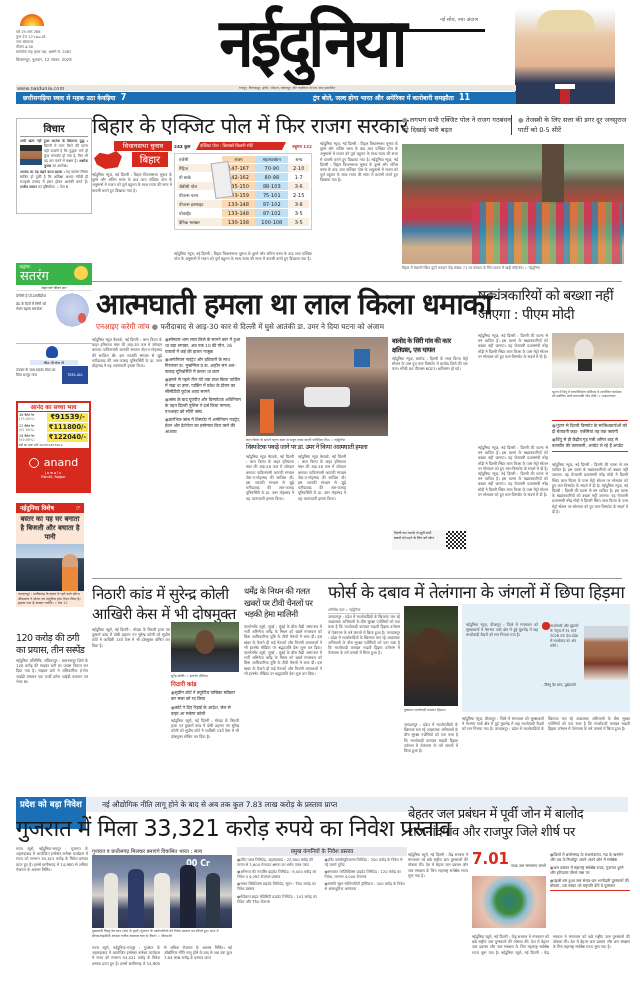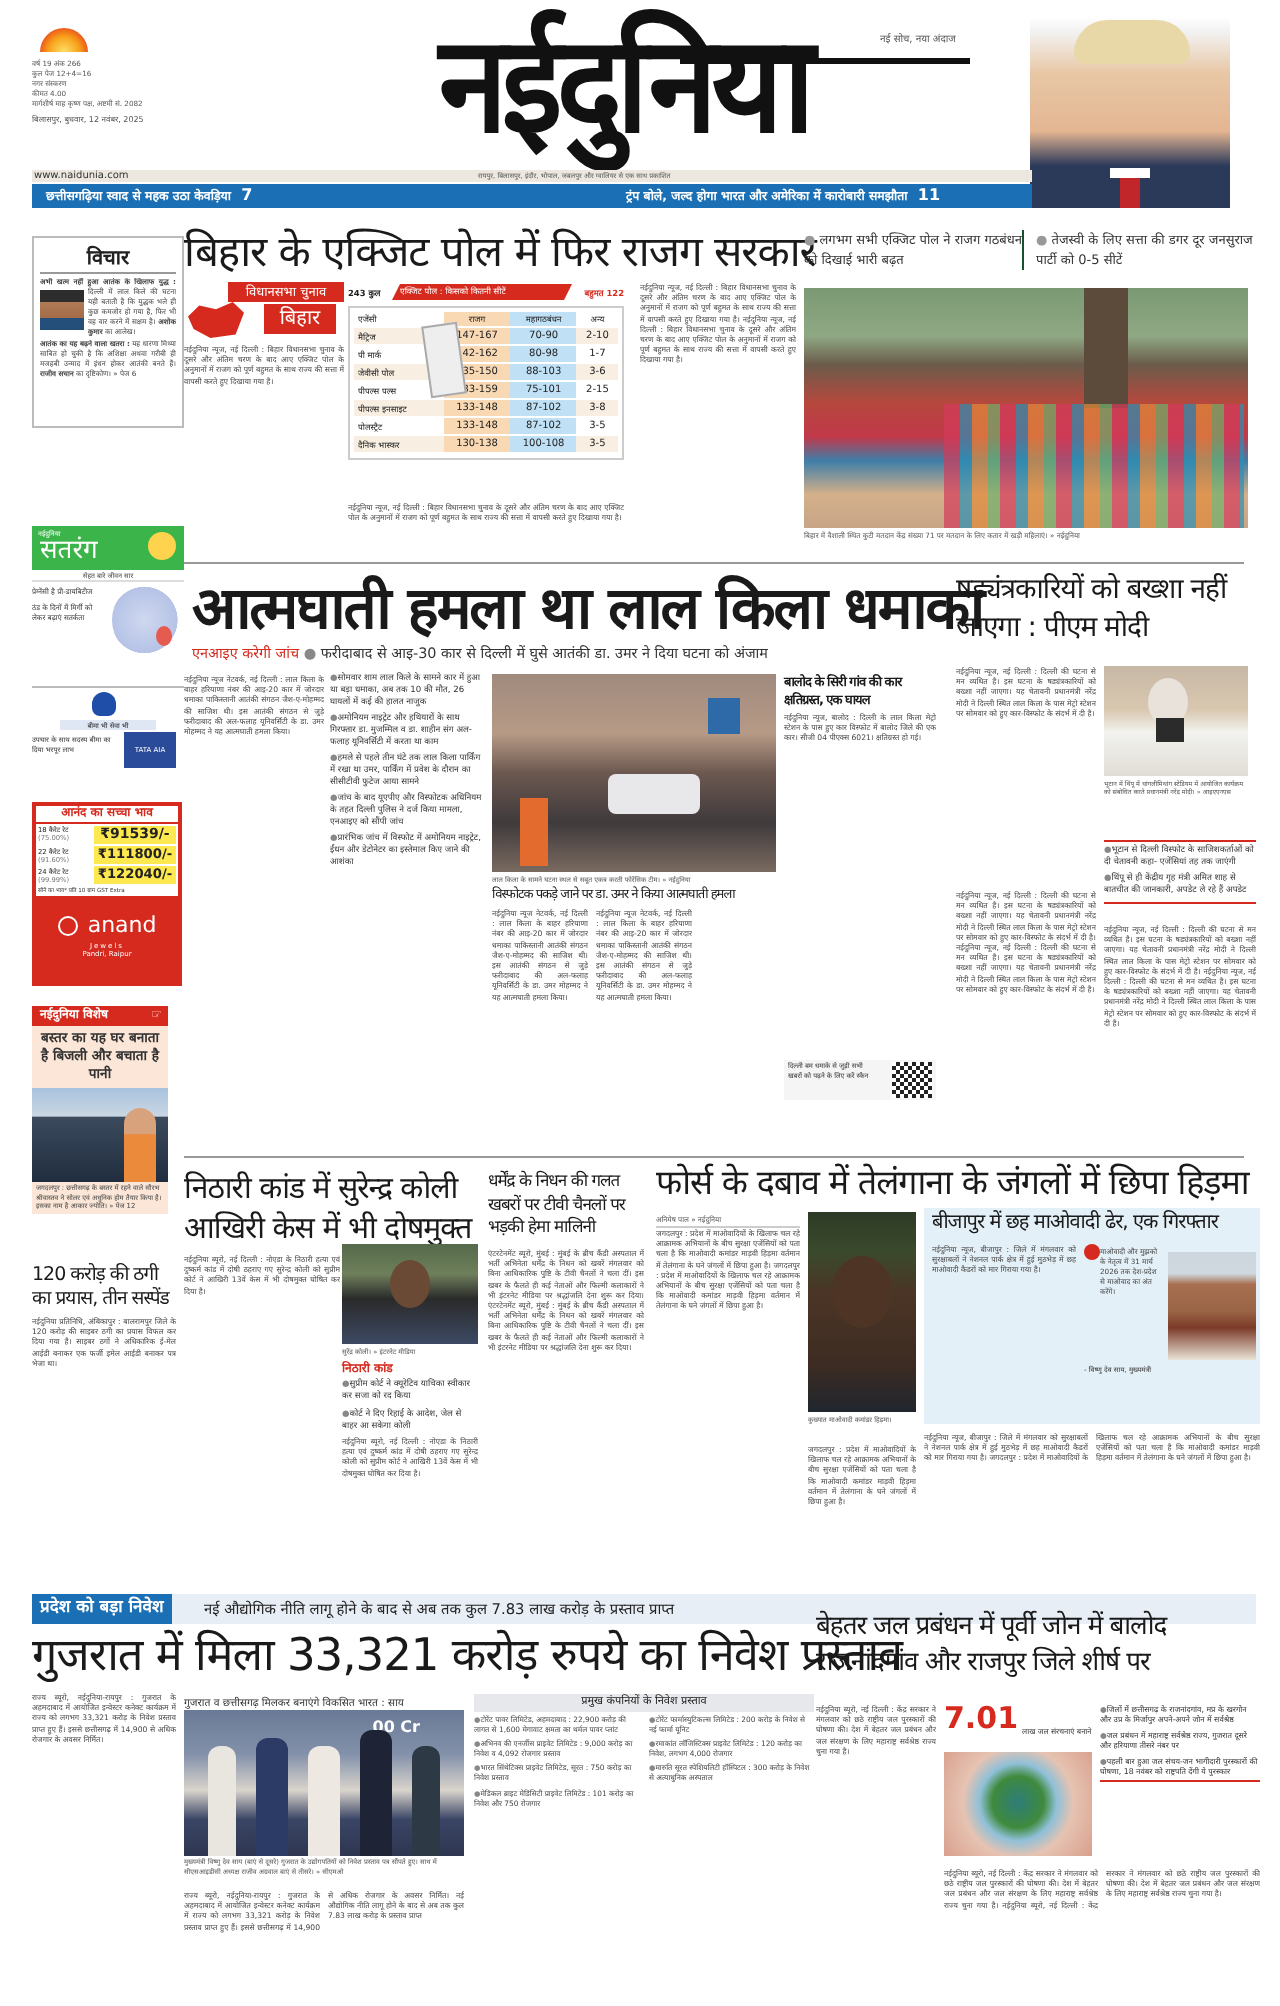--- a/index.html
+++ b/index.html
@@ -301,31 +301,30 @@
 <div class="abs hd" style="left:328px;top:580px;font-size:17px;line-height:24px;white-space:nowrap">फोर्स के दबाव में तेलंगाना के जंगलों में छिपा हिड़मा</div>
 <div class="abs" style="left:328px;top:607px;width:72px;font-size:3.6px;color:#555;border-bottom:1px solid #ccc;padding-bottom:1px">अनिमेष पाल » नईदुनिया</div>
 <div class="abs body-text" style="left:328px;top:614px;width:72px;height:149px"><span>जगदलपुर : प्रदेश में माओवादियों के खिलाफ चल रहे आक्रामक अभियानों के बीच सुरक्षा एजेंसियों को पता चला है कि माओवादी कमांडर माड़वी हिड़मा वर्तमान में तेलंगाना के घने जंगलों में छिपा हुआ है।</span> <span>जगदलपुर : प्रदेश में माओवादियों के खिलाफ चल रहे आक्रामक अभियानों के बीच सुरक्षा एजेंसियों को पता चला है कि माओवादी कमांडर माड़वी हिड़मा वर्तमान में तेलंगाना के घने जंगलों में छिपा हुआ है।</span></div>
 <div class="abs photo" style="left:404px;top:606px;width:54px;height:100px;background:linear-gradient(180deg,#2e3b26 0,#3a4a2c 20%,#4b3526 40%,#3e2c22 75%,#20262e 100%)">
   <div style="position:absolute;left:12px;top:22px;width:30px;height:36px;border-radius:50%;background:#4e3424"></div>
 </div>
 <div class="abs" style="left:404px;top:707px;width:54px;font-size:3.4px;color:#555">कुख्यात माओवादी कमांडर हिड़मा।</div>
 <div class="abs body-text" style="left:404px;top:722px;width:54px;height:41px"><span>जगदलपुर : प्रदेश में माओवादियों के खिलाफ चल रहे आक्रामक अभियानों के बीच सुरक्षा एजेंसियों को पता चला है कि माओवादी कमांडर माड़वी हिड़मा वर्तमान में तेलंगाना के घने जंगलों में छिपा हुआ है।</span></div>
 
 <div class="abs" style="left:462px;top:604px;width:168px;height:108px;background:#e4f0f7">
-  <div class="hd" style="font-size:10px;line-height:16px;padding-left:4px;white-space:nowrap">बीजापुर में छह माओवादी ढेर, एक गिरफ्तार</div>
   <div class="body-text" style="position:absolute;left:4px;top:18px;width:72px;height:86px">नईदुनिया न्यूज, बीजापुर : जिले में मंगलवार को सुरक्षाबलों ने नेशनल पार्क क्षेत्र में हुई मुठभेड़ में छह माओवादी कैडरों को मार गिराया गया है।</div>
   <div style="position:absolute;left:80px;top:18px;width:8px;height:8px;border-radius:50%;background:#d62a1e"></div>
   <div style="position:absolute;left:80px;top:20px;width:38px;font-size:3.6px;line-height:5px;color:#444;padding-left:8px">माओवादी और मुझको के नेतृत्व में 31 मार्च 2026 तक देश-प्रदेश से माओवाद का अंत करेंगे।</div>
   <div class="photo" style="position:absolute;left:122px;top:22px;width:44px;height:54px;background:linear-gradient(180deg,#ccd7dd 0,#cfd8de 20%,#a76f50 30%,#9a6446 55%,#7b3a28 70%,#eae3d6 100%)"></div>
   <div style="position:absolute;left:80px;top:78px;width:86px;font-size:3.5px;color:#333">- विष्णु देव साय, मुख्यमंत्री</div>
 </div>
 <div class="abs body-text" style="left:462px;top:716px;width:168px;height:47px;column-count:2;column-gap:4px"><span>नईदुनिया न्यूज, बीजापुर : जिले में मंगलवार को सुरक्षाबलों ने नेशनल पार्क क्षेत्र में हुई मुठभेड़ में छह माओवादी कैडरों को मार गिराया गया है।</span> <span>जगदलपुर : प्रदेश में माओवादियों के खिलाफ चल रहे आक्रामक अभियानों के बीच सुरक्षा एजेंसियों को पता चला है कि माओवादी कमांडर माड़वी हिड़मा वर्तमान में तेलंगाना के घने जंगलों में छिपा हुआ है।</span></div>
 
 <div class="abs" style="left:16px;top:797px;width:612px;height:15px;background:#e8eef6">
-  <span style="position:absolute;left:0;top:0;height:15px;background:#1a6fb5;color:#fff;font-size:8.5px;line-height:15px;padding:0 4px;font-weight:bold">प्रदेश को बड़ा निवेश</span>
+  <span style="position:absolute;left:0;top:0;height:32px;background:#1a6fb5;color:#fff;font-size:8.5px;line-height:15px;padding:0 4px;font-weight:bold">प्रदेश को बड़ा निवेश</span>
   <span style="position:absolute;left:86px;top:0;font-size:7.4px;line-height:15px;color:#222;white-space:nowrap">नई औद्योगिक नीति लागू होने के बाद से अब तक कुल 7.83 लाख करोड़ के प्रस्ताव प्राप्त</span>
 </div>
 
 <div class="abs hd" style="left:16px;top:813px;font-size:22.5px;line-height:30px;white-space:nowrap">गुजरात में मिला 33,321 करोड़ रुपये का निवेश प्रस्ताव</div>
 <div class="abs body-text" style="left:16px;top:846px;width:72px;height:150px">राज्य ब्यूरो, नईदुनिया-रायपुर : गुजरात के अहमदाबाद में आयोजित इन्वेस्टर कनेक्ट कार्यक्रम में राज्य को लगभग 33,321 करोड़ के निवेश प्रस्ताव प्राप्त हुए हैं। इससे छत्तीसगढ़ में 14,900 से अधिक रोजगार के अवसर निर्मित।</div>
 <div class="abs" style="left:92px;top:847px;width:140px;font-size:5.2px;color:#333;white-space:nowrap">गुजरात व छत्तीसगढ़ मिलकर बनाएंगे विकसित भारत : साय</div>
 <div class="abs photo" style="left:92px;top:855px;width:140px;height:73px;background:linear-gradient(180deg,#6a7a96 0,#8290aa 30%,#d9d4cc 55%,#3a4565 75%,#2e3650 100%)">
   <span style="position:absolute;right:22px;top:4px;color:#fff;font-size:8px;font-weight:bold">00 Cr</span>
   <div style="position:absolute;left:12px;top:18px;width:14px;height:55px;background:#e9e6e0;border-radius:6px 6px 0 0"></div>
   <div style="position:absolute;left:36px;top:14px;width:16px;height:59px;background:#2c3a66;border-radius:6px 6px 0 0"></div>

